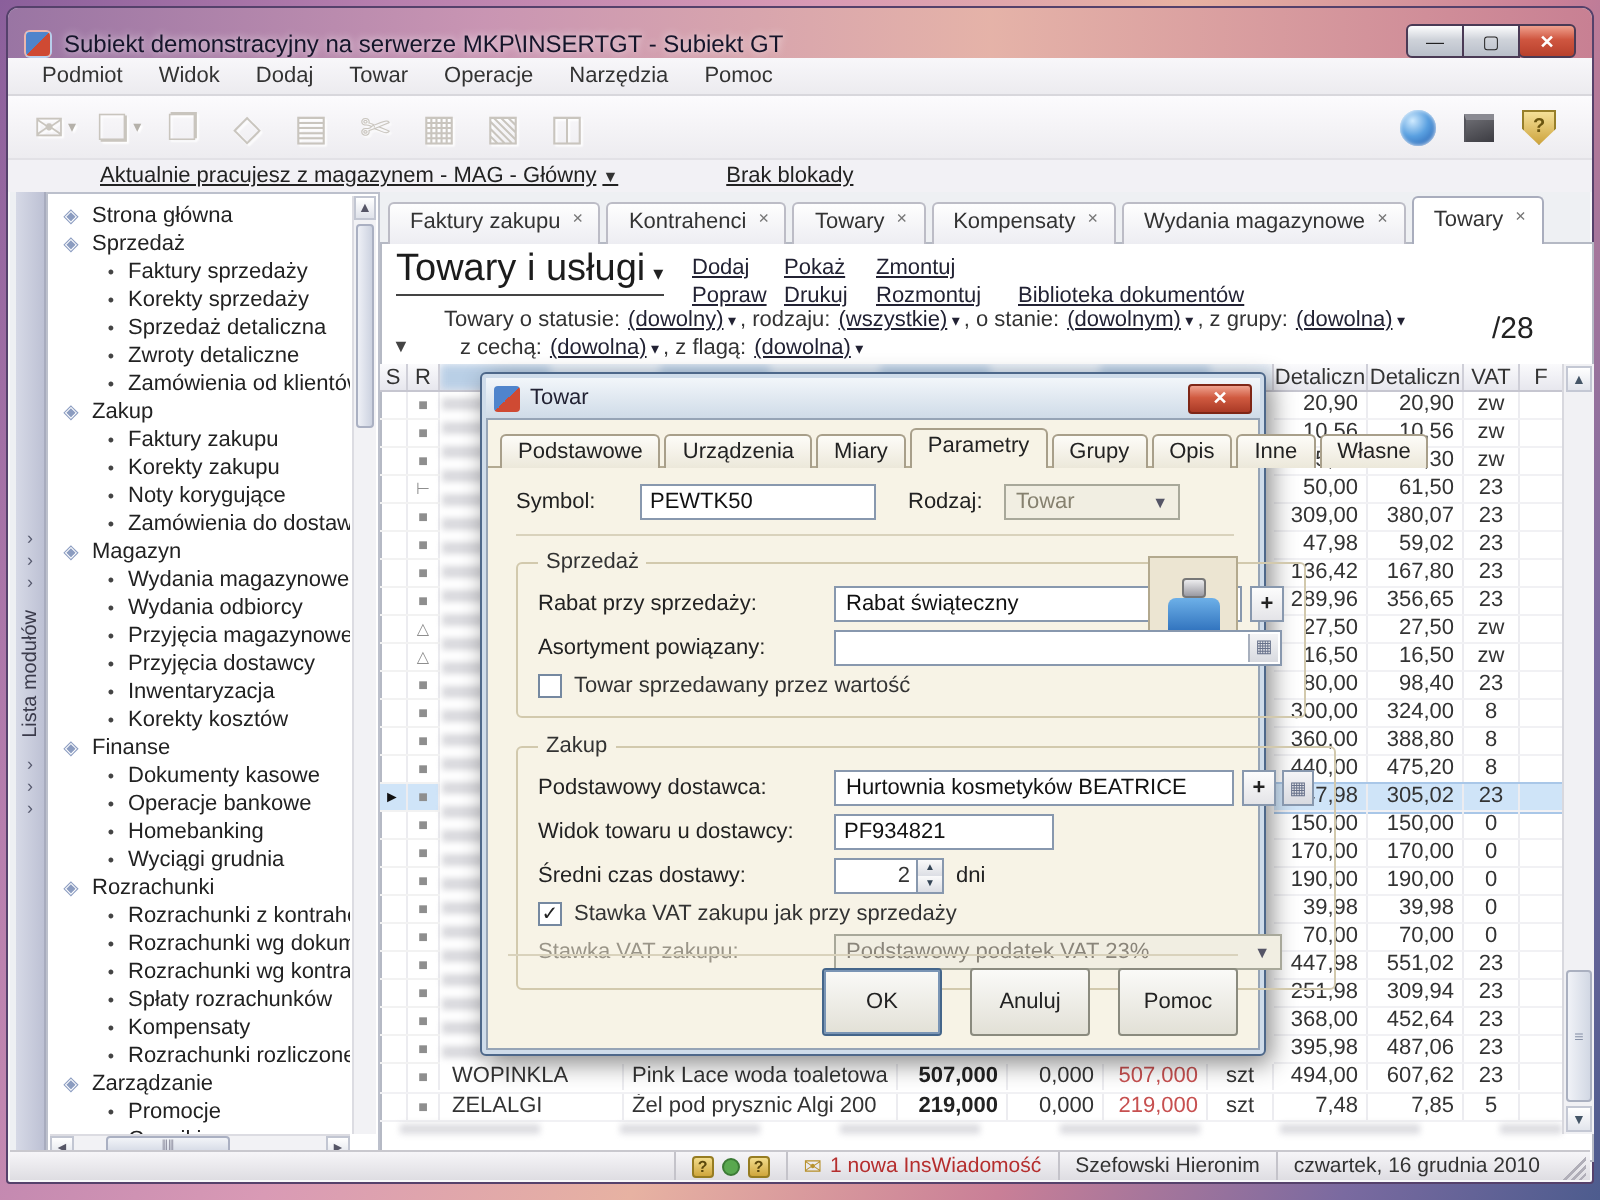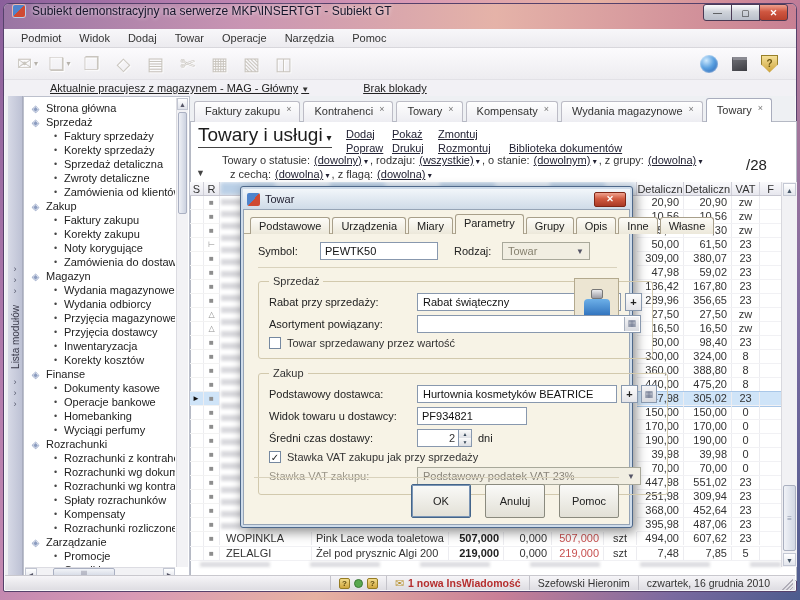--- a/index.html
+++ b/index.html
@@ -1,21 +1,21 @@
 <!DOCTYPE html>
 <html><head>
 <meta charset="utf-8">
 <style>
   *{margin:0;padding:0;box-sizing:border-box}
   html,body{width:800px;height:600px;overflow:hidden}
   body{position:relative;font-family:"Liberation Sans",sans-serif;font-size:11px;color:#333}
   .desktop{position:absolute;inset:0;background:linear-gradient(115deg,#8a5f9b 0%,#b77fae 18%,#d99ab5 38%,#e7b2a2 55%,#c97f97 72%,#7a6aa0 88%,#4d5c8e 100%)}
   .window{position:absolute;left:3px;top:3px;width:794px;height:589px;background:#eef0f3;border:1px solid #55416b;border-radius:6px 6px 2px 2px;box-shadow:inset 0 0 0 1px rgba(255,255,255,.5)}
   
-  .titlebar{position:absolute;left:0;top:0;right:0;height:25px;border-radius:5px 5px 0 0;background:linear-gradient(90deg,rgba(150,112,160,.96),rgba(198,142,174,.93) 30%,rgba(228,172,160,.9) 62%,rgba(198,122,142,.95));display:flex;align-items:flex-start;padding:0 8px;gap:6px}
+  .titlebar{position:absolute;left:0;top:0;right:0;height:25px;border-radius:5px 5px 0 0;background:linear-gradient(90deg,rgba(150,112,160,.96),rgba(198,142,174,.93) 30%,rgba(228,172,160,.9) 62%,rgba(198,122,142,.95));display:flex;align-items:flex-end;padding:0 8px;gap:6px}
   .title{color:#15152a;font-size:12px;text-shadow:0 0 4px rgba(255,255,255,.9);white-space:nowrap}
   .appicon{width:14px;height:14px;border-radius:3px;background:linear-gradient(135deg,#4f84cc 0 50%,#cf4a33 50% 100%);border:1px solid rgba(255,255,255,.6);flex:none}
   .winbtns{margin-left:auto;display:flex}
   .winbtn{width:29px;height:17px;border:1px solid #4a3a55;background:linear-gradient(#fdfdfe,#cfd3da 45%,#b9bfca);display:flex;align-items:center;justify-content:center;font-size:9px;color:#222;margin-left:-1px}
   .winbtn.min{border-radius:3px 0 0 3px}
   .winbtn.close{border-radius:0 3px 3px 3px;background:linear-gradient(#f0a08e,#cf5640 45%,#b8402c);color:#fff;font-weight:bold}
   
   .menubar{position:absolute;left:0;top:25px;right:0;height:19px;background:linear-gradient(#f8f7fa,#ecebef);border-bottom:1px solid #d8d7dc;display:flex;align-items:center;padding:0 8px}
   .menuitem{padding:16px 9px;color:#333}
   .toolbar{position:absolute;left:0;top:44px;right:0;height:32px;background:linear-gradient(#fcfbfd,#edecf0);border-bottom:1px solid #e2e1e6;display:flex;align-items:center;padding:0 10px;gap:5px}
@@ -107,21 +107,21 @@
   .vs-up{top:1px}.vs-down{bottom:1px}
   .vs-thumb{position:absolute;left:1px;right:1px;bottom:16px;height:66px;background:linear-gradient(90deg,#f0f2f7,#d2d8e4);border:1px solid #aab0c0;border-radius:2px;display:flex;align-items:center;justify-content:center;color:#8892a8;font-size:8px}
   .refreshbar{position:absolute;left:186px;top:563px;width:607px;height:14px;background:#f6f6f8;border-top:1px solid #d8d8de;display:flex;justify-content:flex-end;padding-right:6px;z-index:1}
   .refresh{color:#223;text-decoration:underline;line-height:13px}
   
   .statusbar{position:absolute;left:1px;right:1px;bottom:1px;height:15px;background:linear-gradient(#f6f5f8,#dedde2);border-top:1px solid #c9c8ce;display:flex;align-items:center;justify-content:flex-end;font-size:10.5px}
   .seg{border-left:1px solid #c4c3ca;padding:0 8px;height:100%;display:flex;align-items:center;gap:4px;white-space:nowrap}
   .q{width:11px;height:11px;border-radius:2px;background:linear-gradient(#f2dc8c,#cfa63c);border:1px solid #967c22;color:#5c480c;font-size:8px;font-weight:bold;display:flex;align-items:center;justify-content:center}
   .gdot{width:9px;height:9px;background:#59a84f;border-radius:50%;border:1px solid #3c7a36}
   .mailic{color:#b8922e;font-size:11px}
-  .msgred{color:#b52e2e;font-weight:bold}
+  .msgred{color:#b52e2e;font-weight:normal}
   .grip{width:13px;height:13px;margin:0 2px;background:linear-gradient(135deg,transparent 55%,#b0aeb8 55% 62%,transparent 62% 70%,#b0aeb8 70% 77%,transparent 77% 85%,#b0aeb8 85% 92%,transparent 92%)}
   
   .dialog{position:absolute;left:240px;top:186px;width:393px;height:342px;z-index:50;background:#cfdcea;border:1px solid #4e688a;border-radius:3px;box-shadow:3px 4px 12px rgba(0,0,0,.45);padding:2px}
   .dtitle{height:20px;display:flex;align-items:center;padding:0 4px;gap:5px;background:linear-gradient(#f2f6fa,#cfdbe8);color:#223}
   .dicon{width:13px;height:13px;border-radius:2px;background:linear-gradient(135deg,#4f84cc 0 50%,#cf4a33 50% 100%);flex:none}
   .dclose{margin-left:auto;width:32px;height:15px;border-radius:2px;background:linear-gradient(#efa28f,#d05a40 45%,#aa3a26);border:1px solid #7e2616;color:#fff;font-size:9px;display:flex;align-items:center;justify-content:center;font-weight:bold}
   .dinner{position:absolute;left:2px;right:2px;top:22px;bottom:2px;background:#f7f3e6;border:1px solid #96a4b6}
   .dtabs{display:flex;padding:4px 6px 0;align-items:flex-end;height:24px}
   .dtab{padding:2px 8px;background:linear-gradient(#fdfcf8,#ece8da);border:1px solid #a89f8a;border-bottom:none;border-radius:3px 3px 0 0;margin-right:2px;height:17px;color:#222;white-space:nowrap}
   .dtab.active{background:#f7f3e6;height:20px;position:relative;z-index:2}
@@ -315,21 +315,21 @@
         <div class="titem child">
         <span class="ic">•</span>
         <span>Operacje bankowe</span>
       </div>
         <div class="titem child">
         <span class="ic">•</span>
         <span>Homebanking</span>
       </div>
         <div class="titem child">
         <span class="ic">•</span>
-        <span>Wyciągi perfumy</span>
+        <span>Wyciągi grudnia</span>
       </div>
         <div class="titem header">
         <span class="ic">◈</span>
         <span>Rozrachunki</span>
       </div>
         <div class="titem child">
         <span class="ic">•</span>
         <span>Rozrachunki z kontrahentami</span>
       </div>
         <div class="titem child">

